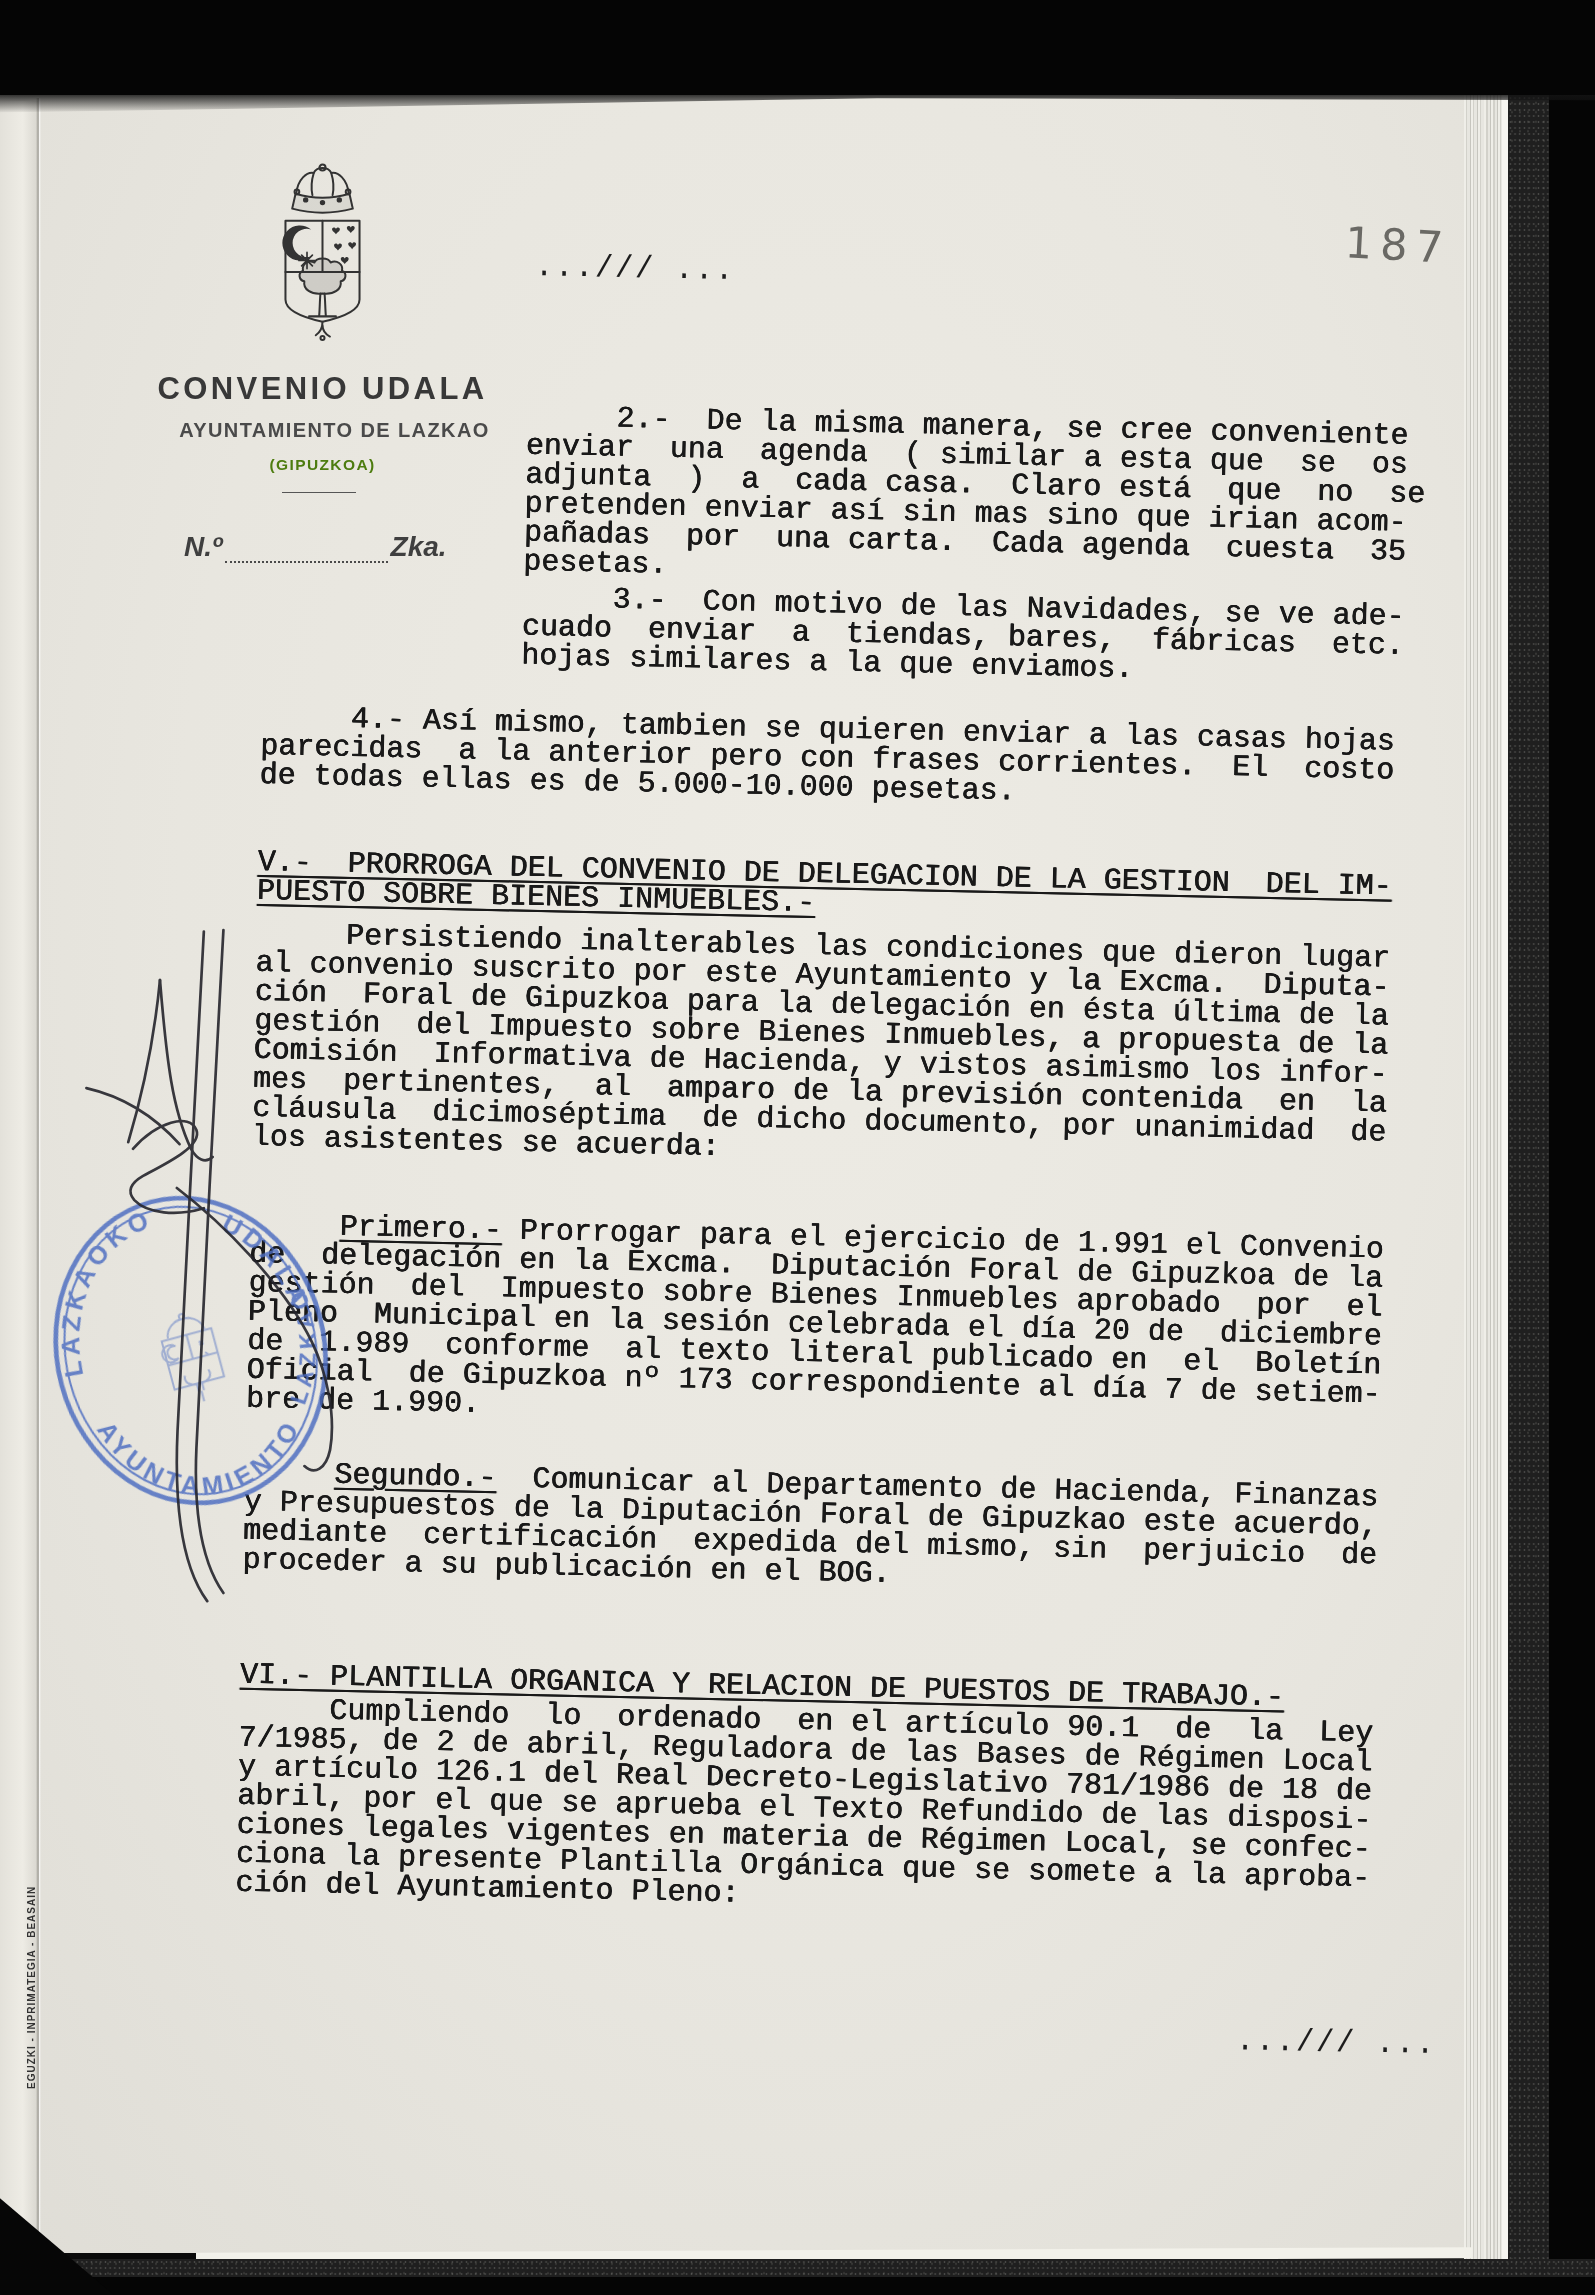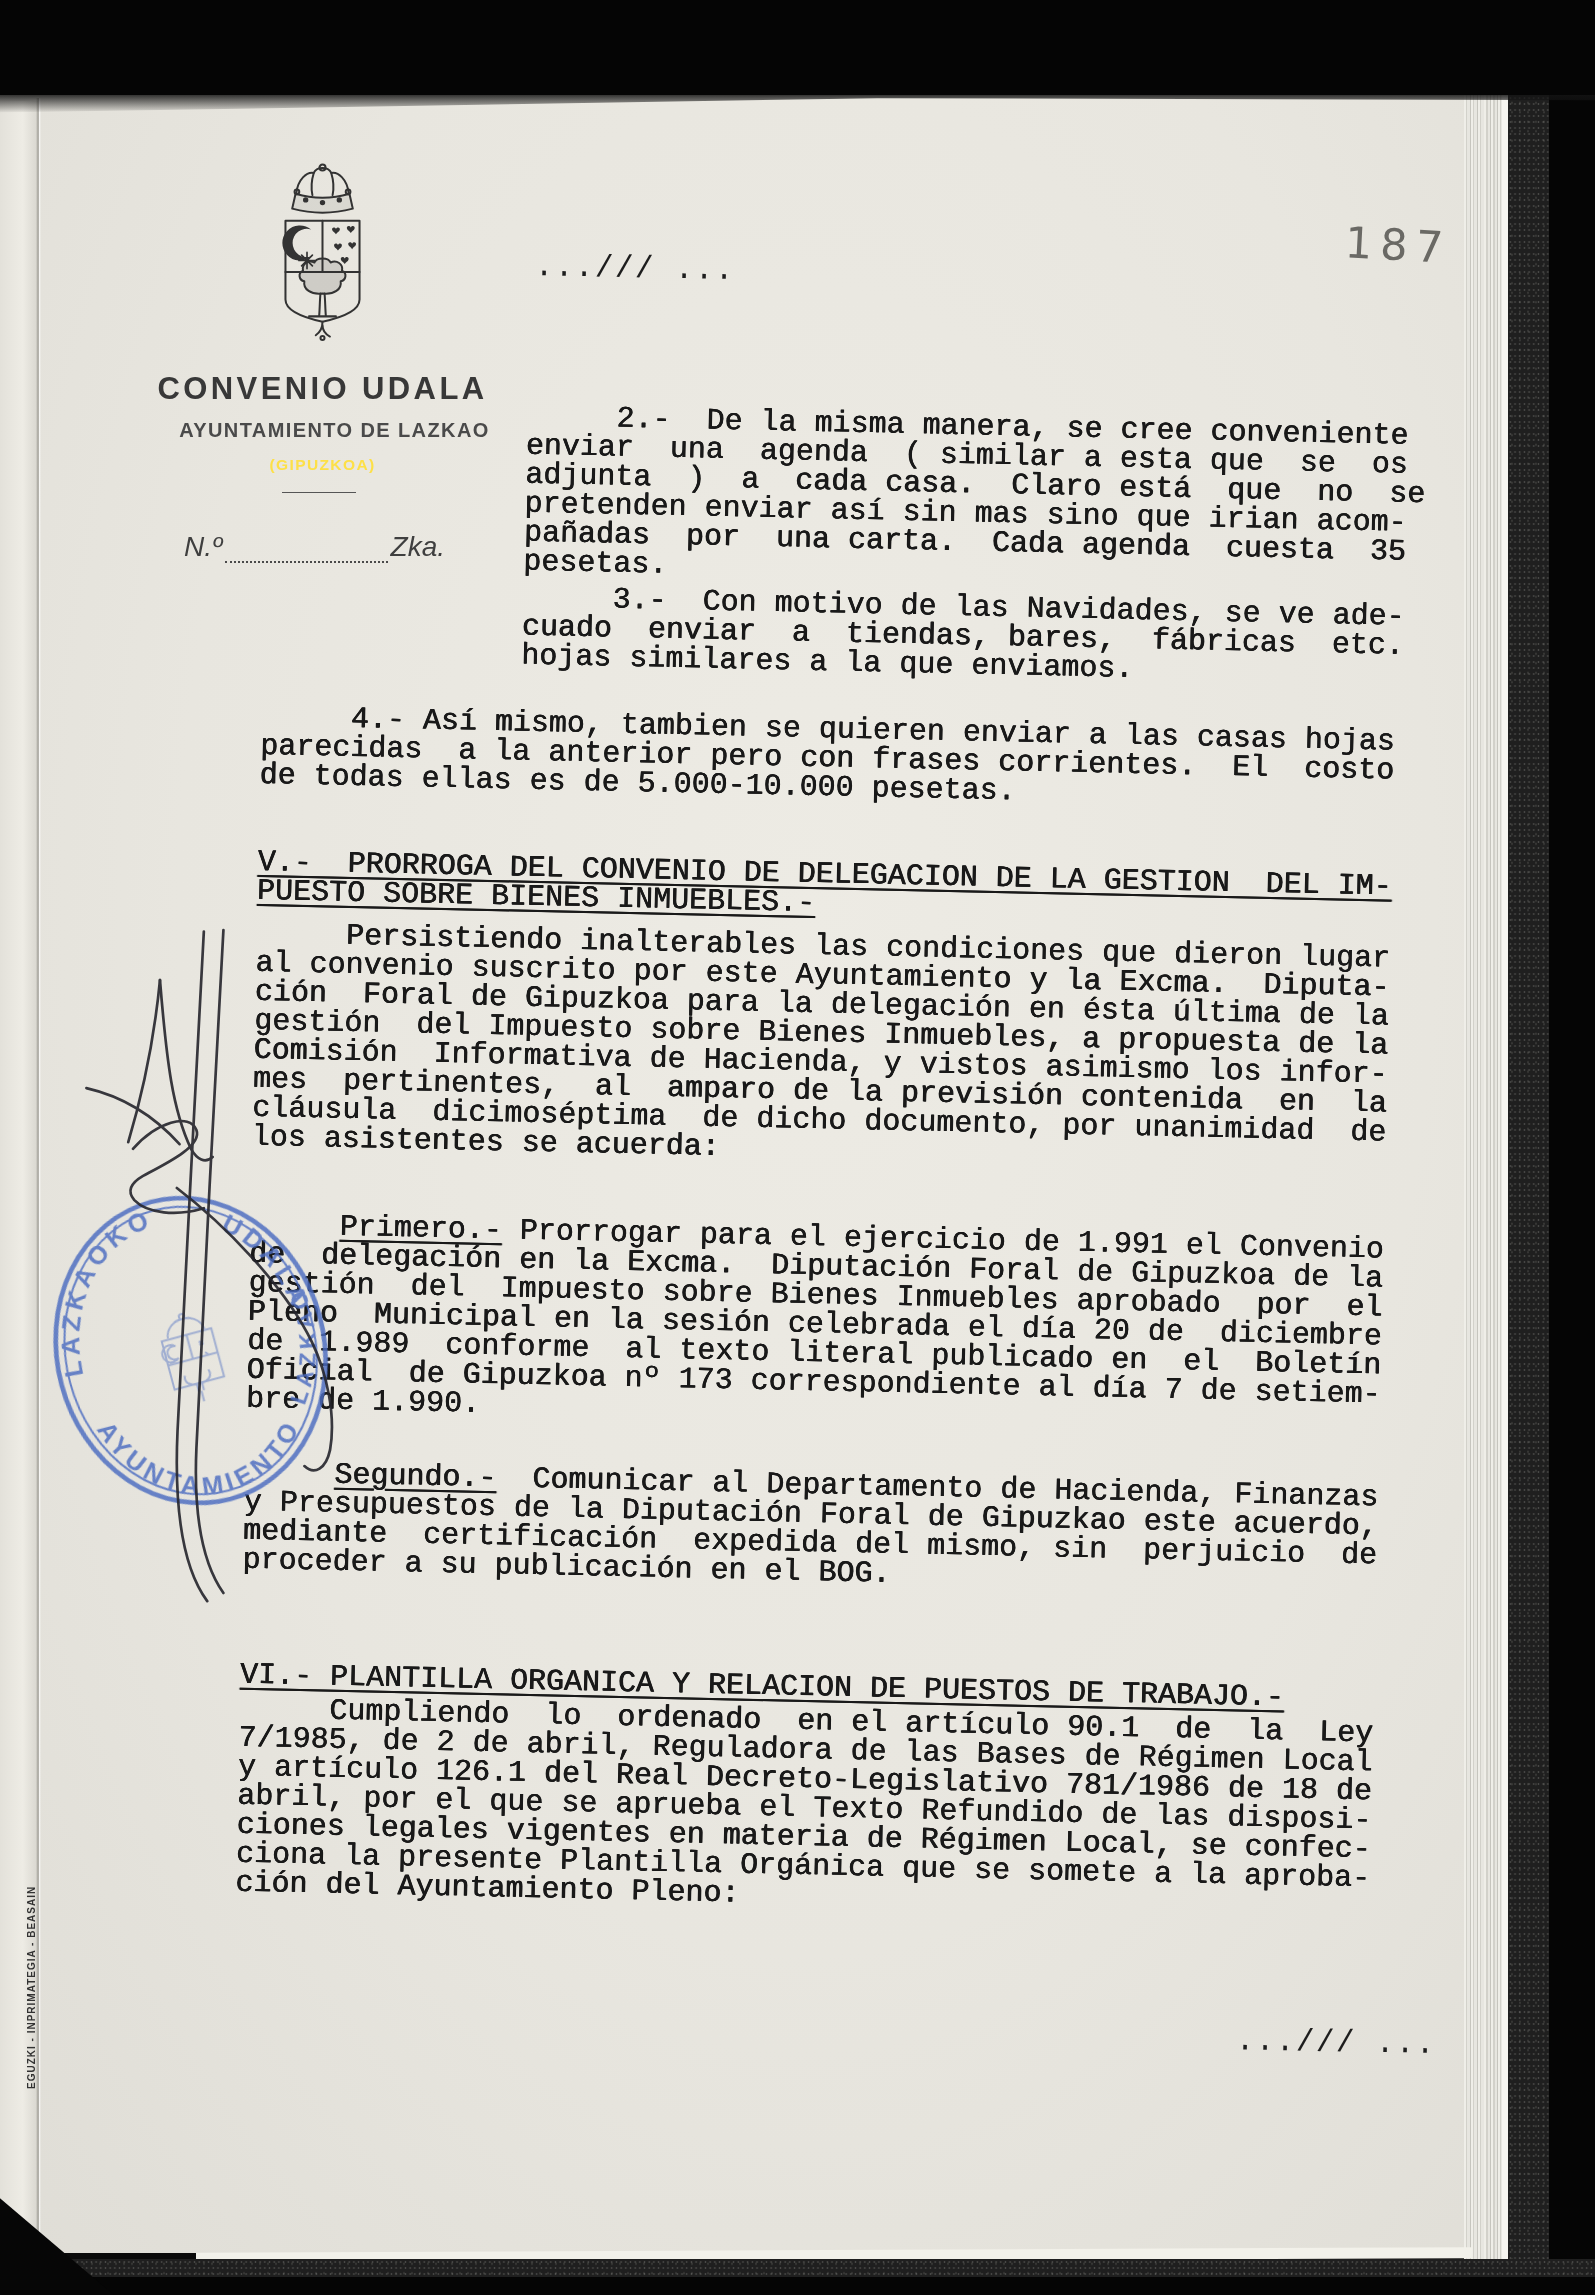--- a/index.html
+++ b/index.html
@@ -31,24 +31,24 @@
   .black-bottom{position:absolute;left:0;top:2277px;width:1595px;height:19px;background:#050505;}
   .wedge-bottom-left{position:absolute;left:0;top:2181px;width:115px;height:115px;background:#060606;
          clip-path:polygon(0 15%,100% 100%,0 100%);}
   
   .emblem{position:absolute;left:272px;top:161px;width:101px;height:203px;}
   .org-name{position:absolute;left:120px;top:371px;width:405px;text-align:center;
          font-size:31px;font-weight:bold;letter-spacing:3.4px;color:#383838;}
   .org-subtitle{position:absolute;left:132px;top:419px;width:405px;text-align:center;
          font-size:20px;font-weight:bold;letter-spacing:1.4px;color:#4a4a4a;}
   .org-region{position:absolute;left:120px;top:456px;width:405px;text-align:center;
-         font-size:15.5px;font-weight:bold;letter-spacing:1.4px;color:#fde047;}
+         font-size:15.5px;font-weight:bold;letter-spacing:1.4px;color:#4d7c0f;}
   .org-rule{position:absolute;left:282px;top:492px;width:74px;height:1.4px;background:#555;}
   .numero-row{position:absolute;left:184px;top:531px;display:flex;align-items:flex-end;
-         font-style:italic;font-weight:normal;color:#3f3f3f;font-size:28px;}
+         font-style:italic;font-weight:bold;color:#3f3f3f;font-size:28px;}
   .numero-leader{display:inline-block;width:163px;border-bottom:2px dotted #4a4a4a;height:23px;margin:0 2.7px;}
   
   .page-number{position:absolute;left:1345px;top:220px;font-family:"DejaVu Sans",sans-serif;
          font-size:43px;letter-spacing:8px;color:#5d5c58;transform:rotate(3deg);opacity:.9;}
   .cont{position:absolute;font-family:"Liberation Mono","DejaVu Sans Mono",monospace;
          font-size:31px;color:#1d1d1d;letter-spacing:1.4px;}
   .cont-top{left:535px;top:251px;transform:rotate(1.1deg);}
   .cont-bottom{left:1236px;top:2025px;transform:rotate(1deg);}
   .typed{position:absolute;left:268px;top:397px;width:1175px;
          transform:rotate(1.25deg);transform-origin:0 0;

